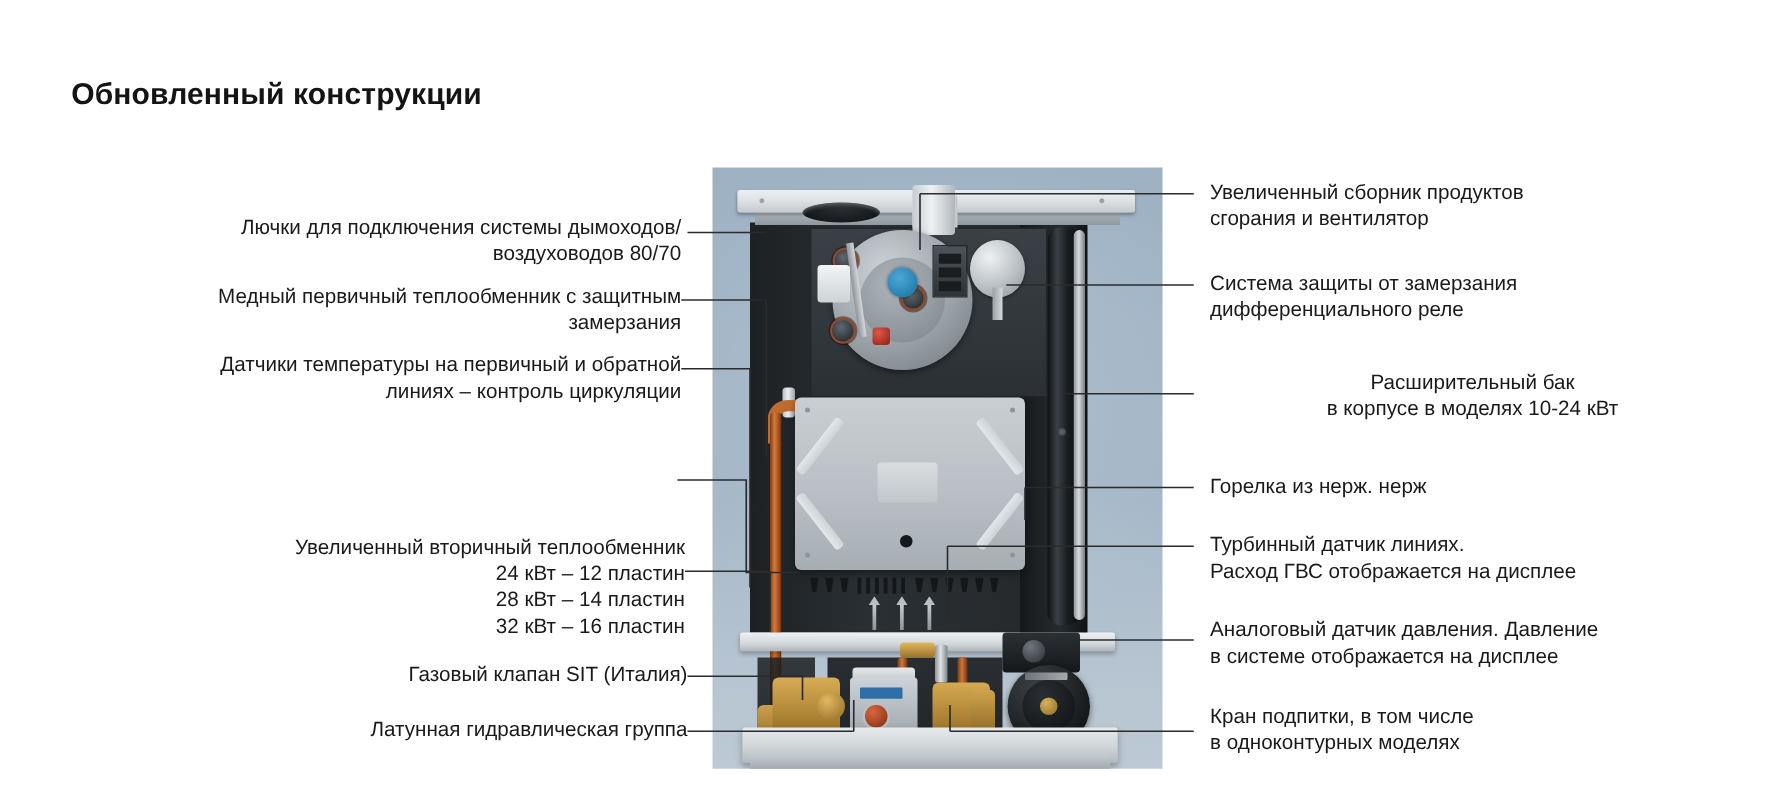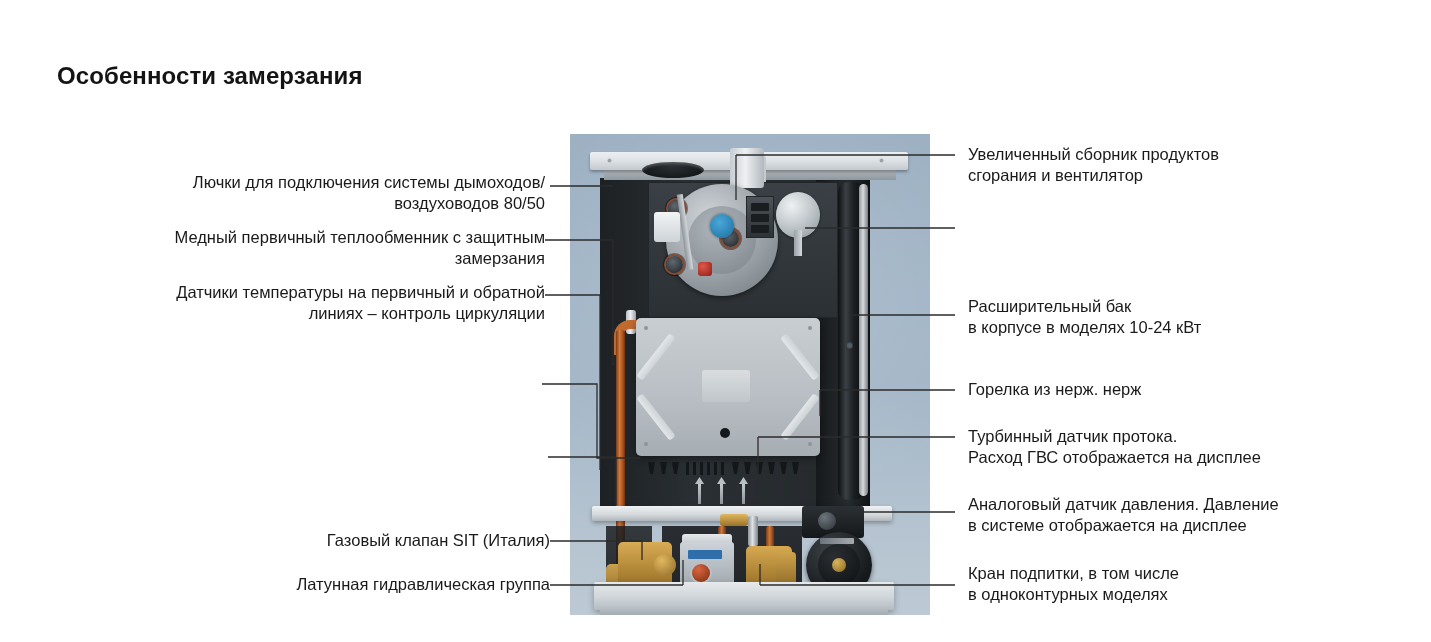--- a/index.html
+++ b/index.html
@@ -204,21 +204,21 @@
 
   
   #leaders{position:absolute;left:0;top:0;width:1431px;height:642px;pointer-events:none;}
   #leaders path,#leaders line{stroke:#2b2b2b;stroke-width:1.3;fill:none;}
 </style>
 </head>
 <body>
 
 <div id="page">
 
-  <div id="page-title">Особенности замерзания</div>
+  <div id="page-title">Обновленный конструкции</div>
 
   <div id="photo">
     <div class="pf" id="wall-shade"></div>
 
     <div class="pf" id="chassis"></div>
     <div class="pf" id="chassis-right-dark"></div>
 
     <div class="pf" id="vessel"></div>
     <div class="pf" id="vessel-hi"></div>
     <div class="pf" id="vessel-dot"></div>
@@ -354,44 +354,50 @@
     <line x1="820" y1="390" x2="955" y2="390"></line>
     <line x1="820" y1="390" x2="820" y2="416"></line>
     <line x1="758" y1="437" x2="955" y2="437"></line>
     <line x1="758" y1="437" x2="758" y2="492"></line>
     <line x1="860" y1="512" x2="955" y2="512"></line>
     <line x1="760" y1="585" x2="955" y2="585"></line>
     <line x1="760" y1="585" x2="760" y2="564"></line>
   </svg>
 
   <div class="callout left" style="left:95px;top:172px;width:450px;">Лючки для подключения системы дымоходов/
-воздуховодов 80/50</div>
+воздуховодов 80/70</div>
 
   <div class="callout left" style="left:75px;top:227px;width:470px;">Медный первичный теплообменник с защитным
 замерзания</div>
 
   <div class="callout left" style="left:75px;top:282px;width:470px;">Датчики температуры на первичный и обратной
 линиях – контроль циркуляции</div>
 
 
+  <div class="callout left" style="left:100px;top:428px;width:448px;">Увеличенный вторичный теплообменник
+24 кВт – 12 пластин
+28 кВт – 14 пластин
+32 кВт – 16 пластин</div>
 
   <div class="callout left" style="left:200px;top:574px;width:350px;">Латунная гидравлическая группа</div>
 
   <div class="callout left" style="left:200px;top:530px;width:350px;">Газовый клапан SIT (Италия)</div>
 
   <div class="callout right" style="left:968px;top:144px;width:420px;">Увеличенный сборник продуктов
 сгорания и вентилятор</div>
 
-
-  <div class="callout right" style="left:968px;top:296px;width:420px;">Расширительный бак
+  <div class="callout right" style="left:968px;top:217px;width:420px;">Система защиты от замерзания
+дифференциального реле</div>
+
+  <div class="callout right" style="left:968px;top:296px;width:420px;text-align:center;">Расширительный бак
 в корпусе в моделях 10-24 кВт</div>
 
   <div class="callout right" style="left:968px;top:379px;width:420px;">Горелка из нерж. нерж</div>
 
-  <div class="callout right" style="left:968px;top:426px;width:430px;">Турбинный датчик протока.
+  <div class="callout right" style="left:968px;top:426px;width:430px;">Турбинный датчик линиях.
 Расход ГВС отображается на дисплее</div>
 
   <div class="callout right" style="left:968px;top:494px;width:440px;">Аналоговый датчик давления. Давление
 в системе отображается  на дисплее</div>
 
   <div class="callout right" style="left:968px;top:563px;width:430px;">Кран подпитки, в том числе
 в одноконтурных моделях</div>
 
 </div>
 

